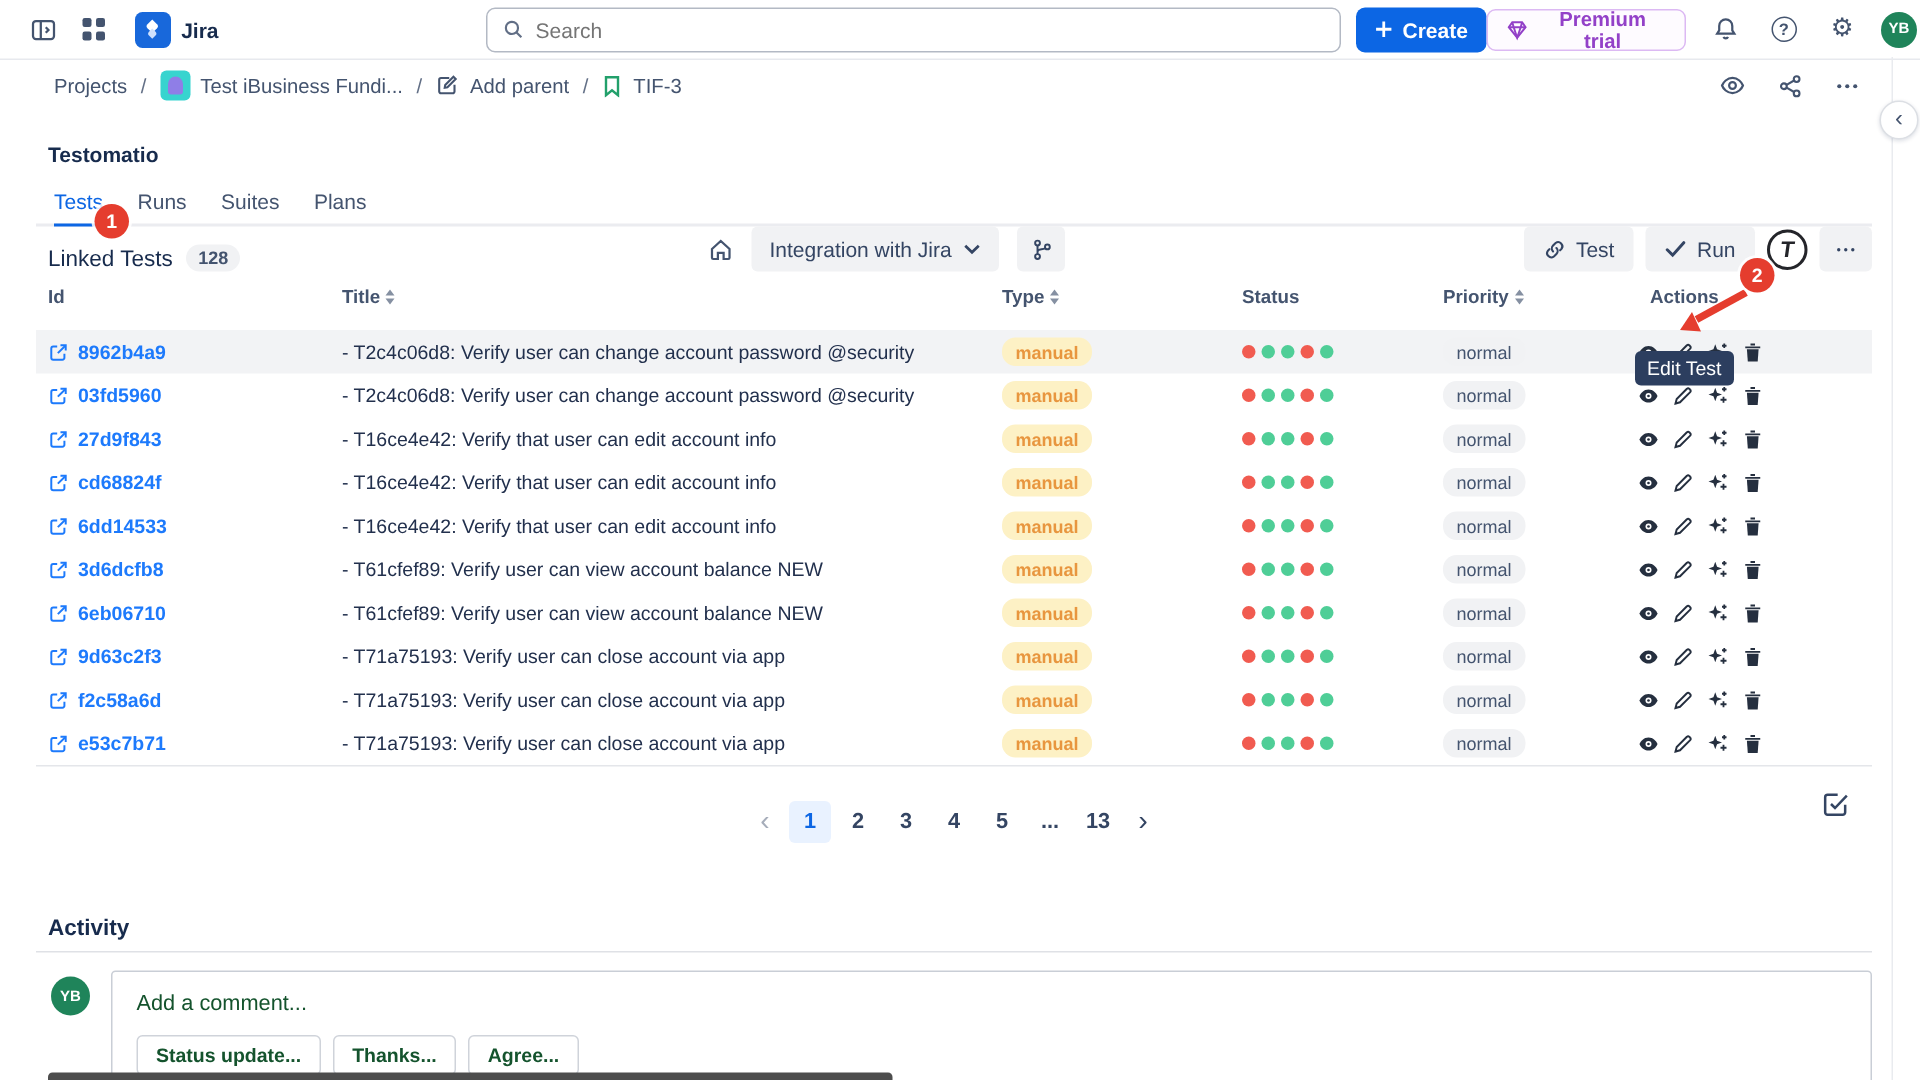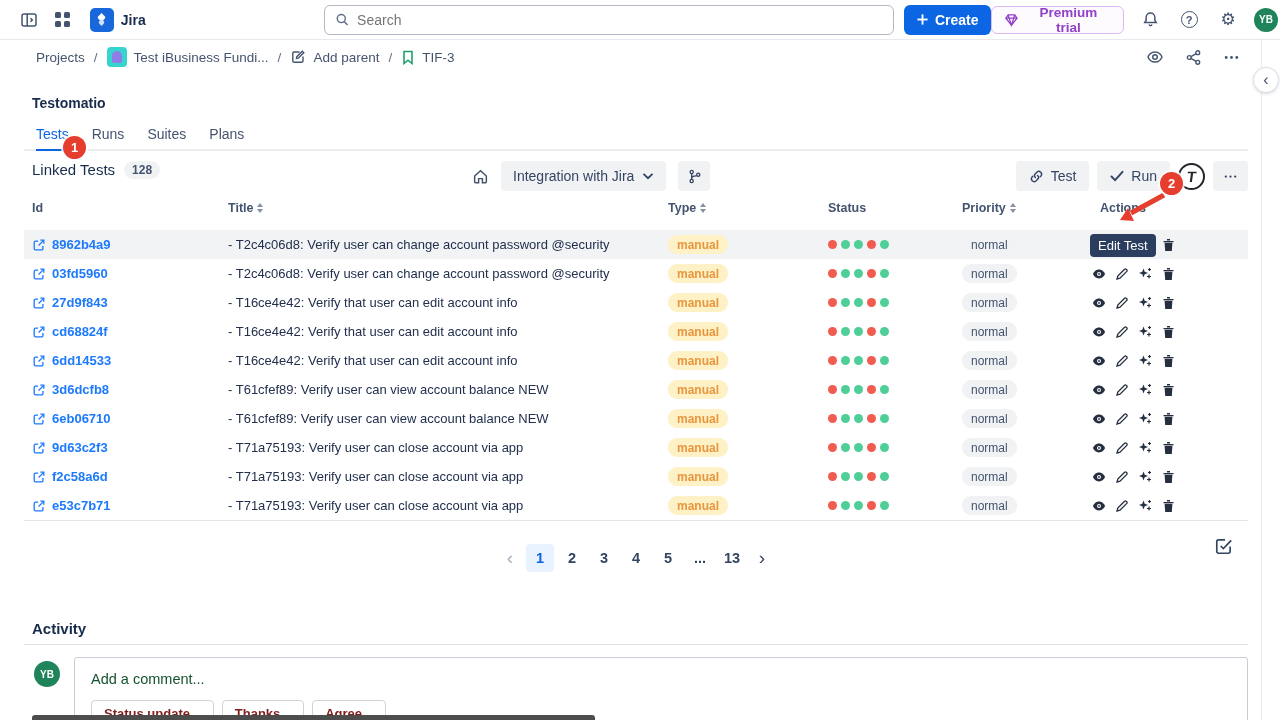--- a/index.html
+++ b/index.html
@@ -48,21 +48,21 @@
     border-radius:4px; cursor:pointer; }
 
   
   .content { margin:0 32px 0 24px; position:relative; }
   .panel-title { font-size:14px; font-weight:700; padding-left:8px; margin-top:21px; }
   .tabs { display:flex; gap:23px; padding-left:12px; margin-top:15px; border-bottom:2px solid #ebecf0; }
   .tab { font-size:14px; font-weight:500; color:#44546f; padding-bottom:7px; cursor:pointer;
     border-bottom:2px solid transparent; margin-bottom:-2px; }
   .tab.active { color:#0c66e4; border-bottom-color:#0c66e4; }
 
-  .toolbar { margin-top:10px; height:30px; display:flex; align-items:flex-start; position:relative; }
+  .toolbar { height:30px; display:flex; align-items:flex-end; position:relative; }
   .linked-label { font-size:15px; padding-left:8px; }
   .count-pill { margin-left:9px; background:#f1f2f4; color:#44546f; font-size:12px; font-weight:600;
     border-radius:10px; padding:2px 8px; }
   .mid-tools { position:absolute; left:448px; display:flex; align-items:center; gap:12px; }
   .icon-plain { color:#44546f; display:flex; align-items:center; cursor:pointer; }
   .select-pill { background:#f1f2f4; border:none; border-radius:4px; height:30px; padding:0 12px;
     display:flex; align-items:center; gap:8px; font-size:14px; font-weight:500; color:#344563;
     cursor:pointer; font-family:inherit; }
   .branch-pill { background:#f1f2f4; border:none; border-radius:4px; height:30px; width:32px;
     display:flex; align-items:center; justify-content:center; color:#344563; cursor:pointer; }
@@ -116,21 +116,21 @@
   
   .activity { margin-top:46px; }
   .activity h3 { font-size:15px; font-weight:700; padding-left:8px; }
   .activity hr { border:none; border-top:1px solid #dfe1e6; margin-top:7px; }
   .comment-row { display:flex; margin-top:12px; padding-left:10px; gap:14px; }
   .comment-box { flex:1; border:1px solid #c9ced6; border-radius:3px; padding:13px 16px 12px;
     background:#fff; height:78px; }
   .comment-box .ph { color:#14532d; font-size:14.5px; cursor:text; }
   .quick-row { display:flex; gap:8px; margin-top:13px; }
   .quick-btn { border:1px solid #cfd3da; background:#fff; border-radius:4px; padding:5px 12px;
-    font-size:13px; font-weight:600; color:#7f1d1d; cursor:pointer; font-family:inherit; }
+    font-size:13px; font-weight:600; color:#14532d; cursor:pointer; font-family:inherit; }
 
   
   .v-divider { position:absolute; left:1261px; top:38px; width:1px; height:682px; background:#e9ebef; }
   .collapse-btn { position:absolute; left:1253px; top:67px; width:26px; height:26px; border-radius:50%;
     background:#fff; border:1px solid #dcdfe4; box-shadow:0 1px 3px rgba(9,30,66,.15); color:#44546f;
     font-size:16px; display:flex; align-items:center; justify-content:center; cursor:pointer; z-index:30; }
   .anno-badge { position:absolute; width:23px; height:23px; border-radius:50%; background:#e53d2e;
     color:#fff; font-size:13px; font-weight:700; display:flex; align-items:center; justify-content:center;
     box-shadow:0 0 0 2px rgba(255,255,255,.85); z-index:51; }
   .badge-1 { left:63px; top:136px; }

